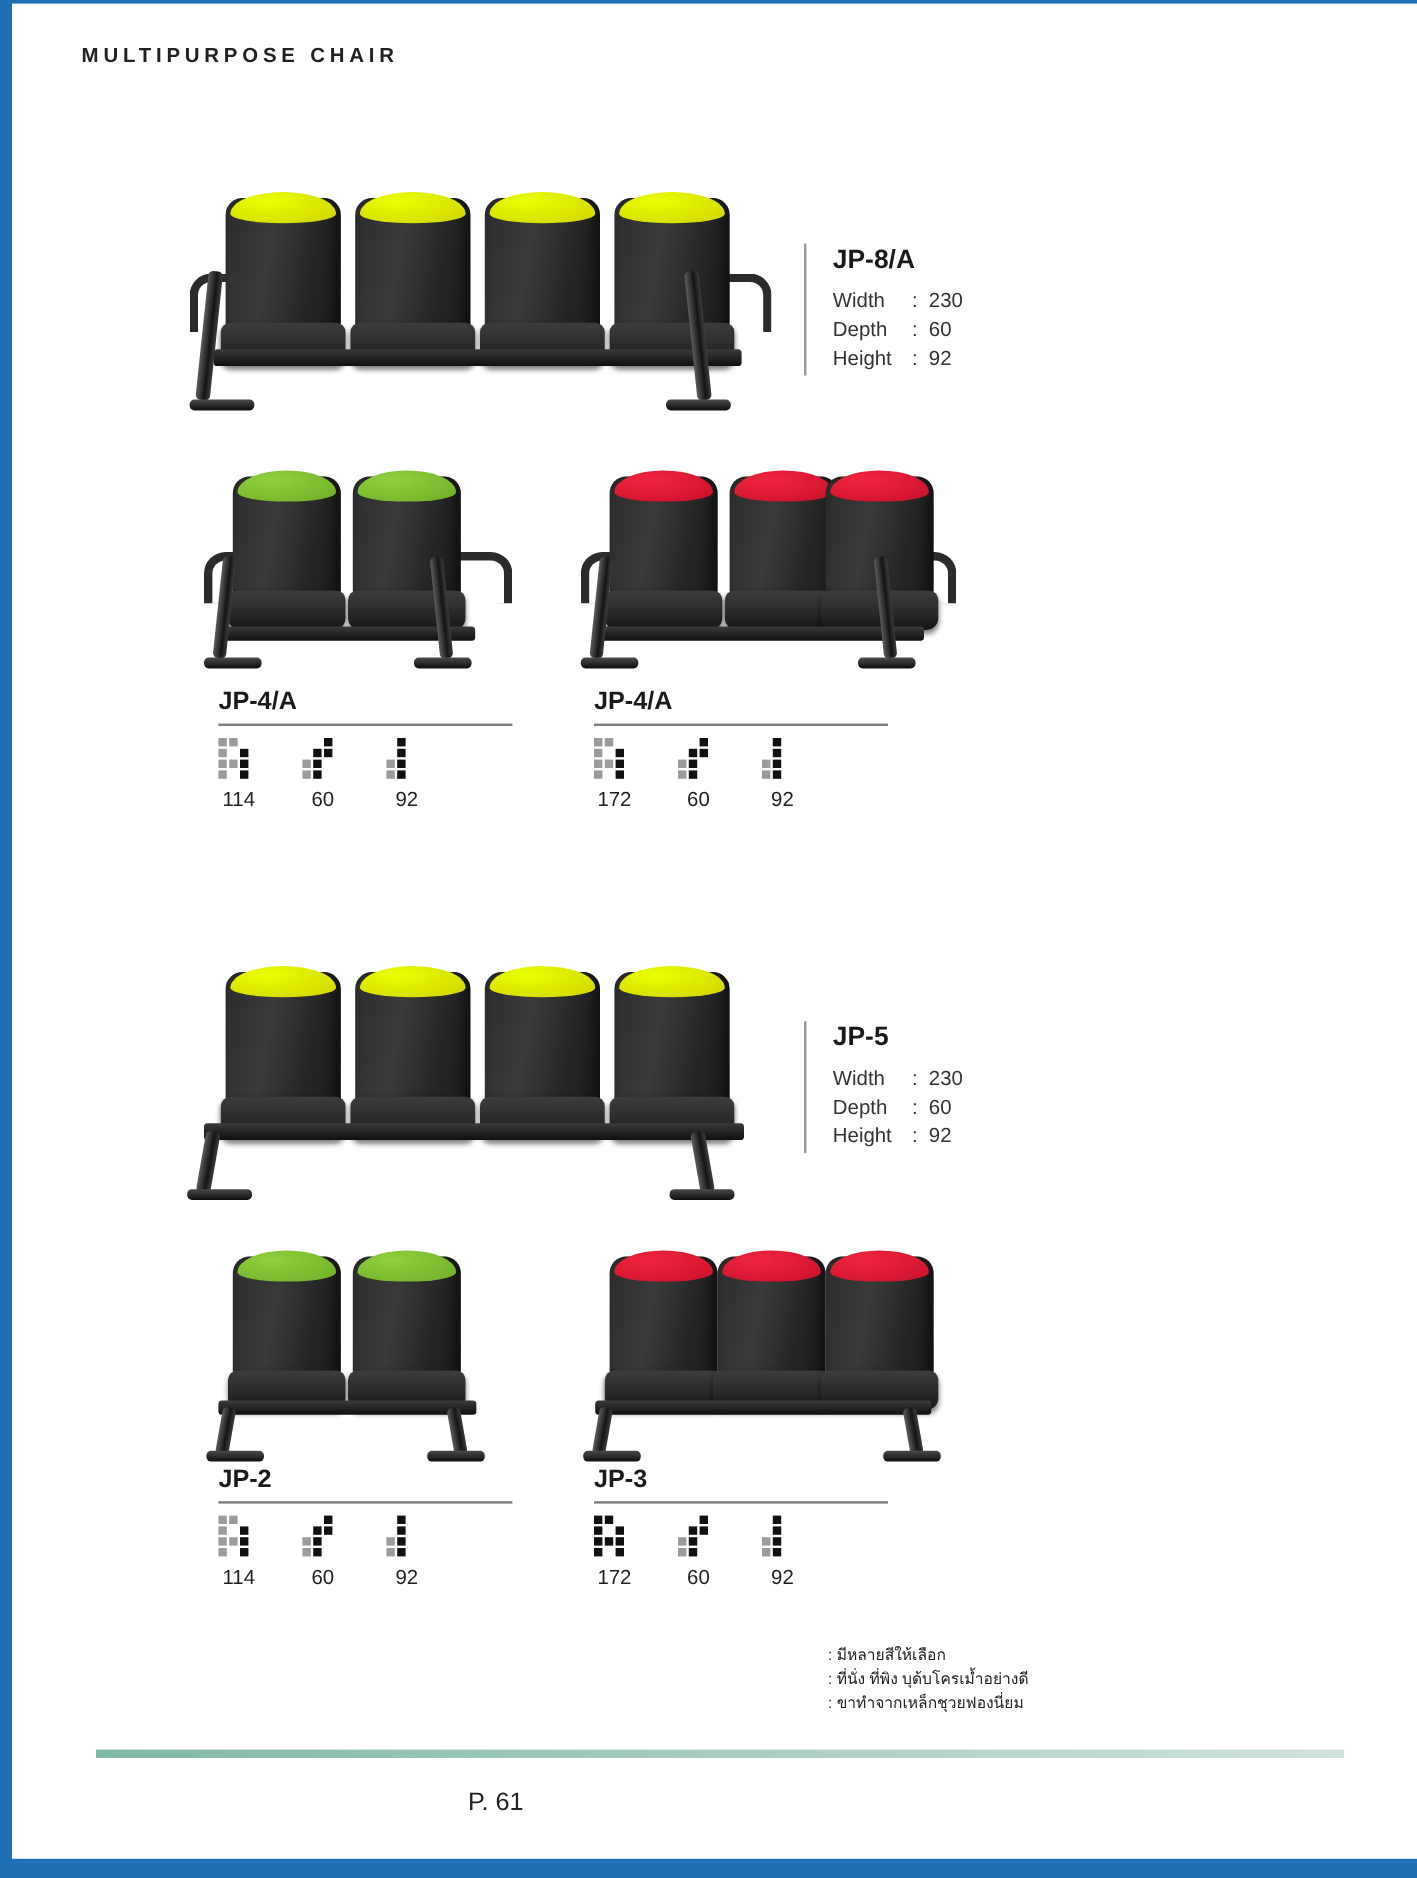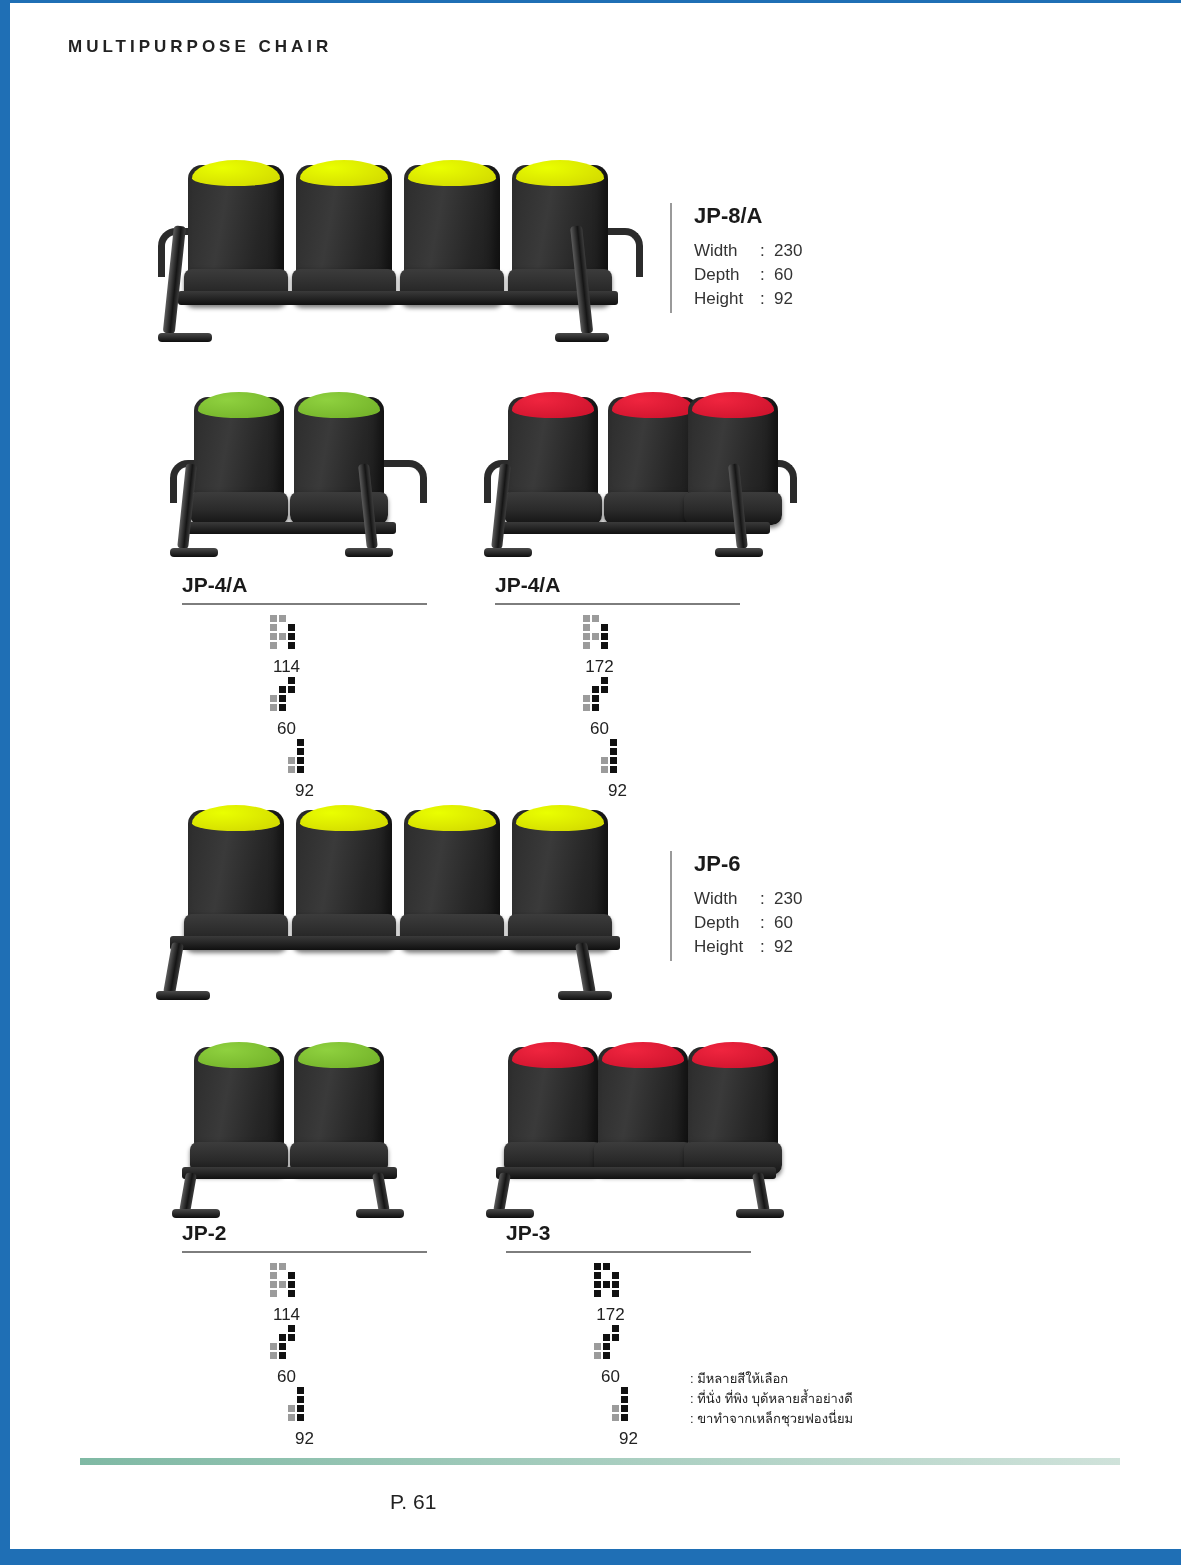--- a/index.html
+++ b/index.html
@@ -74,21 +74,21 @@
   }
   .spec table{border-collapse:collapse;font-size:17px;color:#333;}
   .spec td{padding:2px 0;}
   .spec td.k{width:66px;}
   .spec td.c{width:14px;}
 
   
   .dimblock{position:absolute;}
   .dimblock .name{font-size:21px;font-weight:bold;margin-bottom:6px;}
   .dimblock .rule{height:2px;background:#7d7d7d;width:100%;}
-  .dimblock .icons{display:flex;margin-top:10px;flex-direction:column;}
+  .dimblock .icons{display:flex;margin-top:10px;}
   .dimblock .cell{display:flex;flex-direction:column;align-items:center;}
   .dimblock .val{font-size:17px;color:#222;margin-top:8px;}
   .pix{display:grid;grid-template-columns:repeat(4,7px);grid-template-rows:repeat(4,7px);gap:2px;}
   .pix i{display:block;width:7px;height:7px;background:transparent;}
   .pix i.g{background:#9b9b9b;}
   .pix i.b{background:#111;}
 
   
   .jpbar{
     position:absolute;left:70px;top:1368px;width:580px;height:50px;
@@ -400,21 +400,21 @@
       <div class="leg" style="left:22px;top:150px;width:12px;height:52px;transform:rotate(10deg);"></div>
       <div class="leg" style="left:425px;top:150px;width:12px;height:52px;transform:rotate(-10deg);"></div>
       <div class="foot" style="left:6px;top:198px;width:54px;"></div>
       <div class="foot" style="left:408px;top:198px;width:54px;"></div>
     </div>
   </div>
 
   <div class="spec" style="left:660px;top:848px;height:110px;">
     <div class="vline" style="height:110px;"></div>
     <div style="margin-left:24px;">
-      <div class="model">JP-6</div>
+      <div class="model">JP-5</div>
       <table>
         <tbody>
             <tr>
           <td class="k">Width</td>
           <td class="c">:</td>
           <td>230</td>
         </tr>
         <tr>
           <td class="k">Depth</td>
           <td class="c">:</td>
@@ -545,21 +545,21 @@
       </div>
 
       <div class="beam" style="left:26px;top:124px;width:280px;height:12px;"></div>
       <div class="leg" style="left:30px;top:130px;width:11px;height:40px;transform:rotate(10deg);"></div>
       <div class="leg" style="left:282px;top:130px;width:11px;height:40px;transform:rotate(-10deg);"></div>
       <div class="foot" style="left:16px;top:166px;width:48px;"></div>
       <div class="foot" style="left:266px;top:166px;width:48px;"></div>
     </div>
   </div>
 
-  <div class="dimblock" style="left:485px;top:1218px;width:245px;margin-left:11px;">
+  <div class="dimblock" style="left:485px;top:1218px;width:245px;">
     <div class="name">JP-3</div>
     <div class="rule"></div>
     <div class="icons">
       <div class="cell" style="margin-right:36px;">
         <div class="pix">
           <i class="b"></i>
             <i class="b"></i>
             <i></i>
             <i></i>
           <i class="b"></i>
@@ -618,21 +618,21 @@
             <i></i>
         </div>
         <div class="val">92</div>
       </div>
     </div>
   </div>
 
 
   <div class="notes">
     <div>: มีหลายสีให้เลือก</div>
-    <div>: ที่นั่ง ที่พิง บุด้หลายส้ำอย่างดี</div>
+    <div>: ที่นั่ง ที่พิง บุด้บโครเม้ำอย่างดี</div>
     <div>: ขาทำจากเหล็กชุวยฟองนี่ยม</div>
   </div>
 
   <div class="greenline"></div>
   <div class="pagenum">P. 61</div>
 
   <div class="bottom-bar"></div>
 </div>
 
 </body></html>

